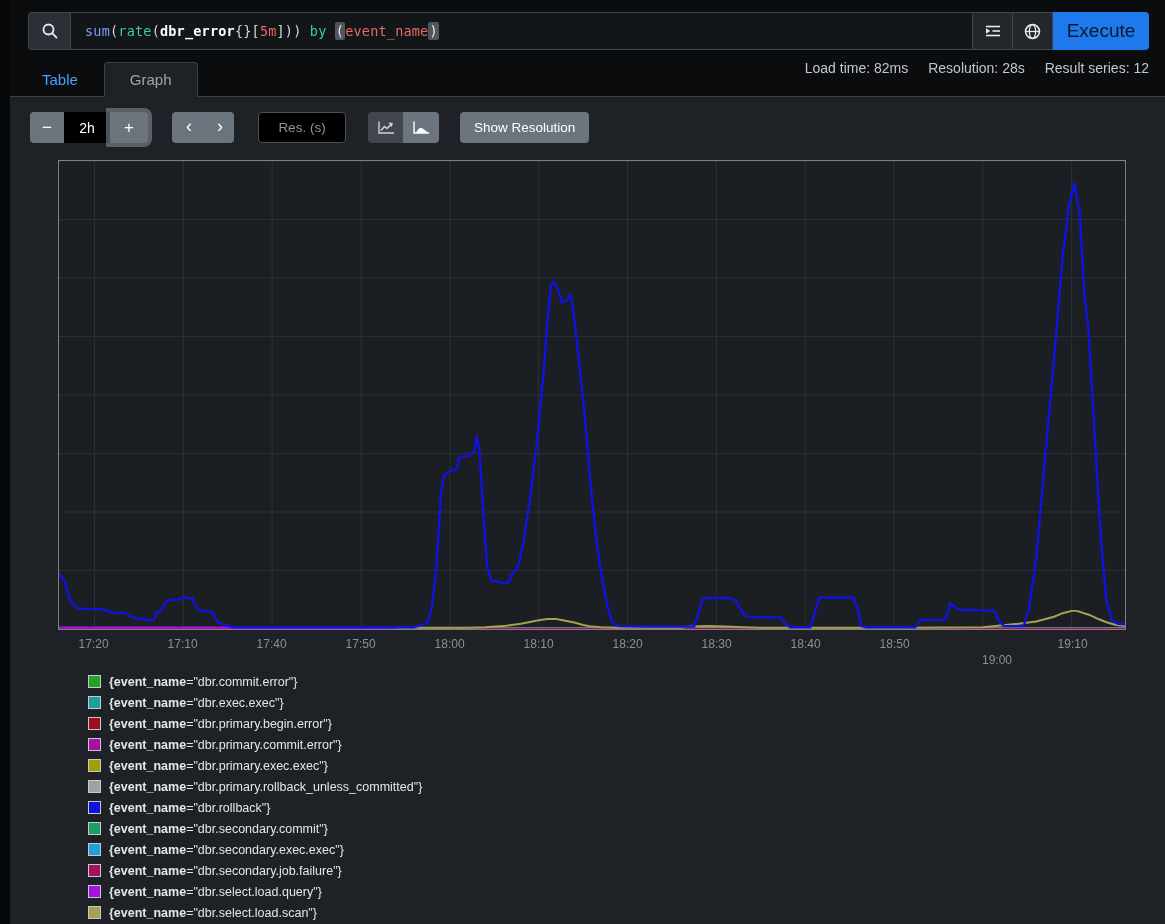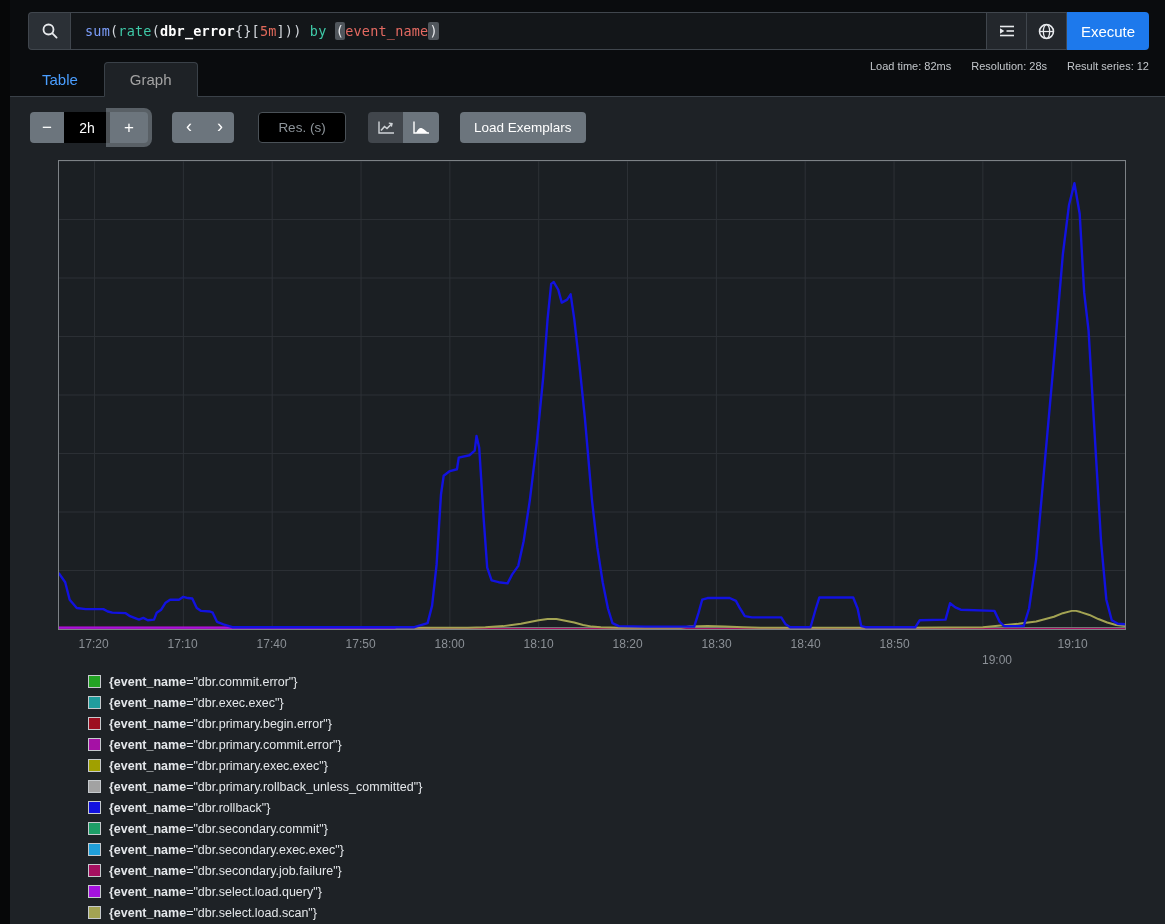--- a/index.html
+++ b/index.html
@@ -23,38 +23,38 @@
     display:flex; align-items:center; padding:0 14px;
     font-family:"DejaVu Sans Mono", monospace; font-size:13.5px; white-space:pre;
     letter-spacing:.2px;
   }
   .query-input .hl { background:#50565c; border-radius:2px; padding:1px 1px; }
   .icon-btn {
     width:40px; background:#23272c; border:1px solid #40464d; border-left:none;
     display:flex; align-items:center; justify-content:center; cursor:pointer;
   }
   .execute-btn {
-    width:82px; background:#1d79ec; color:#ffffff; border:none;
-    border-radius:0 4px 4px 0; font-size:15px; cursor:pointer;
+    width:96px; background:#1d79ec; color:#0f172a; border:none;
+    border-radius:0 4px 4px 0; font-size:19px; cursor:pointer;
     font-family:"Liberation Sans", sans-serif;
   }
 
   
   .tabs-row {
     background:#0a0c0e; padding:10px 16px 0 16px; display:flex;
     border-bottom:1px solid #3a4148; position:relative; height:47px; align-items:flex-end;
   }
   .tab {
     padding:8px 25px; font-size:15px; border:1px solid transparent;
     border-radius:4px 4px 0 0; margin-bottom:-1px; cursor:pointer; background:transparent;
     font-family:"Liberation Sans", sans-serif;
   }
   .tab.inactive { color:#4a9eff; }
   .tab.active { color:#a3a3a3; background:#1e2226; border-color:#3a4148 #3a4148 #1e2226 #3a4148; }
-  .stats { position:absolute; right:16px; top:10px; display:flex; gap:20px; font-size:11px; color:#c3c7cb; }
+  .stats { position:absolute; right:16px; top:10px; display:flex; gap:20px; font-size:14px; color:#c3c7cb; }
 
   
   .content { padding:15px 16px 0 16px; }
   .controls { display:flex; height:31px; margin-left:14px; }
   .btn-gray { background:#6c757d; color:#fff; border:none; cursor:pointer; display:flex; align-items:center; justify-content:center; font-family:"Liberation Sans", sans-serif; }
   .range-group, .time-group, .toggle-group { display:flex; }
   .range-minus { width:34px; border-radius:4px 0 0 4px; font-size:17px; }
   .range-input { width:46px; background:#000; color:#fff; text-align:center; border:none; font-size:14px; font-family:"Liberation Sans", sans-serif; }
   .range-plus  { width:38px; border-radius:0 4px 4px 0; font-size:17px; box-shadow:0 0 0 4px rgba(139,147,155,.55); position:relative; z-index:2; }
   .time-group { margin-left:24px; }
@@ -150,21 +150,21 @@
           <polyline points="12.8,3.2 16,3.5 15.4,6.6" fill="none" stroke="#cfd3d7" stroke-width="1.3"></polyline>
         </svg>
       </button>
       <button class="btn-gray toggle-stacked">
         <svg width="20" height="16" viewBox="0 0 20 16">
           <path d="M3 1.5 V13 H18" fill="none" stroke="#ffffff" stroke-width="1.4"></path>
           <path d="M5 13 C7 8.5, 9 7.2, 11 8.2 C13.5 9.4, 15.5 11.2, 17 13 Z" fill="#ffffff"></path>
         </svg>
       </button>
     </div>
-    <button class="btn-gray exemplars-btn">Load Exemplars</button>
+    <button class="btn-gray exemplars-btn">Show Resolution</button>
   </div>
 
   <div class="chart-wrap">
     <div id="y-labels" style="position: absolute; left: 0px; top: 0px; width: 0px; height: 0px;"></div>
     <div class="plot">
       <svg id="plot-svg" viewBox="0 0 1068 470" preserveAspectRatio="none">
           <line x1="35.6" y1="0" x2="35.6" y2="470" stroke="#2d3136" stroke-width="1"></line>
           <line x1="124.6" y1="0" x2="124.6" y2="470" stroke="#2d3136" stroke-width="1"></line>
           <line x1="213.6" y1="0" x2="213.6" y2="470" stroke="#2d3136" stroke-width="1"></line>
           <line x1="302.6" y1="0" x2="302.6" y2="470" stroke="#2d3136" stroke-width="1"></line>

